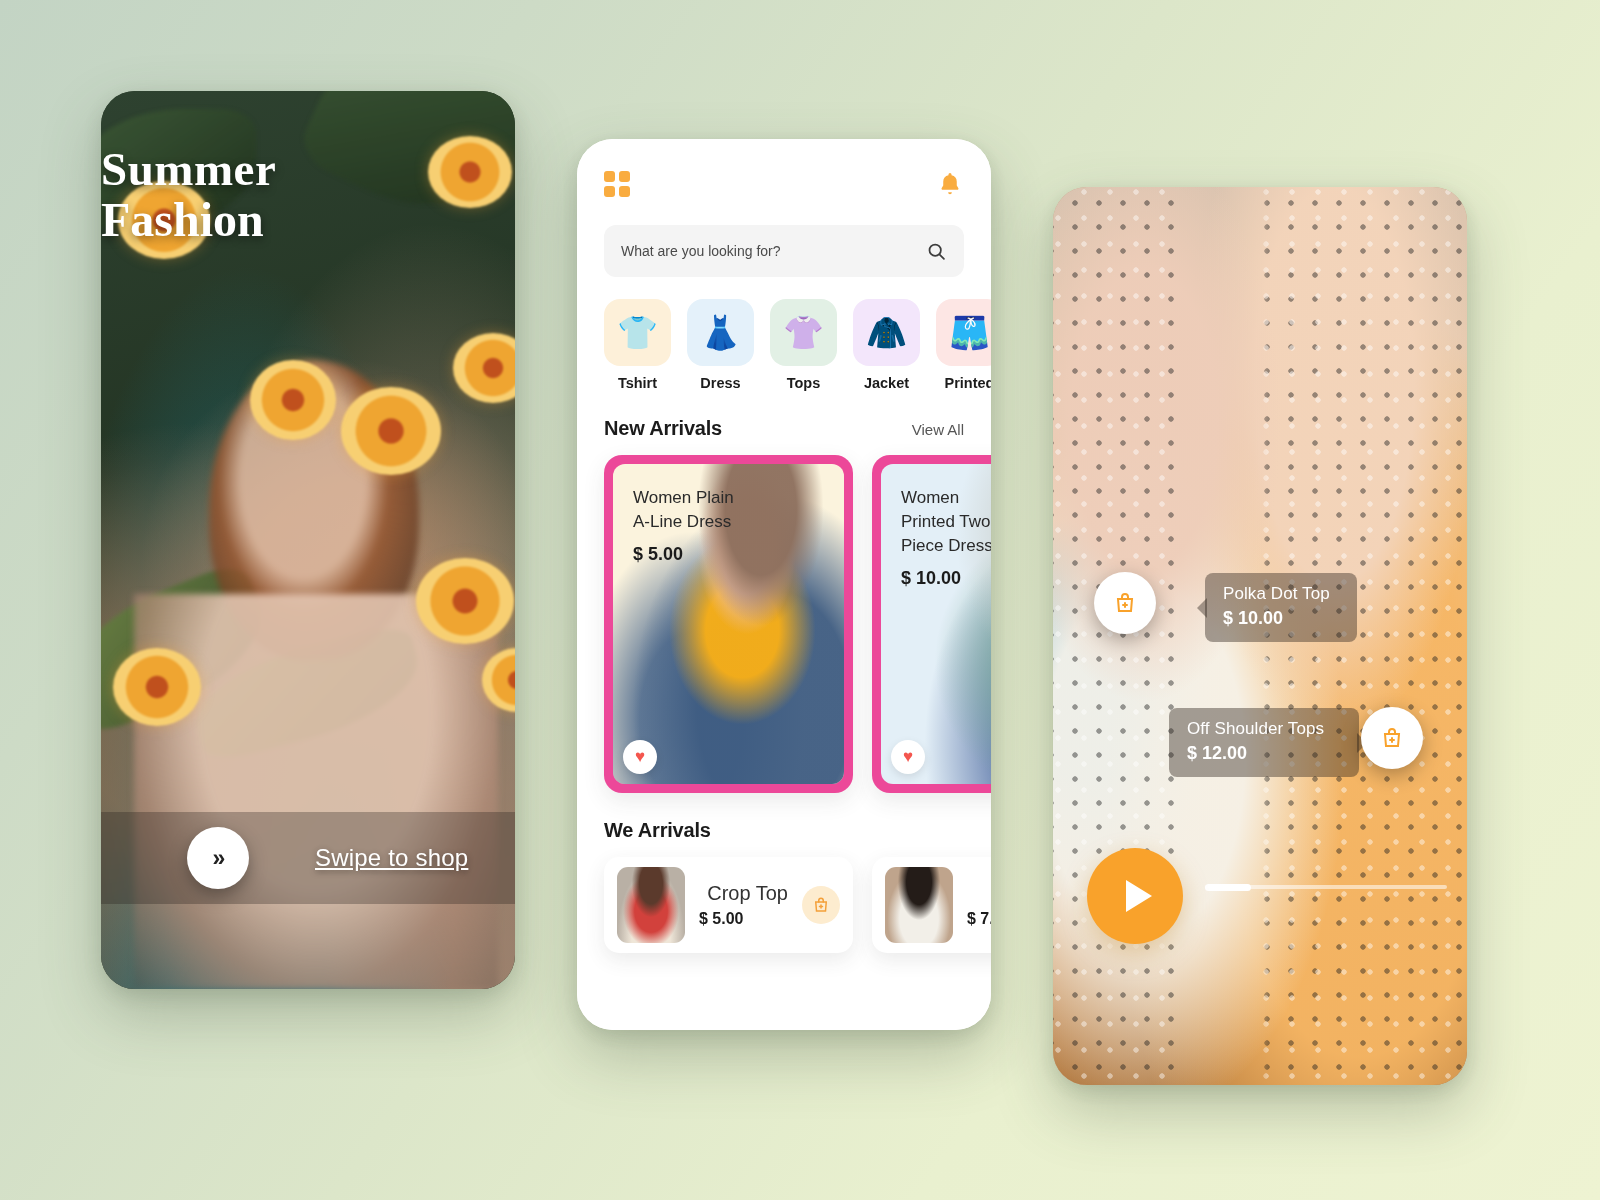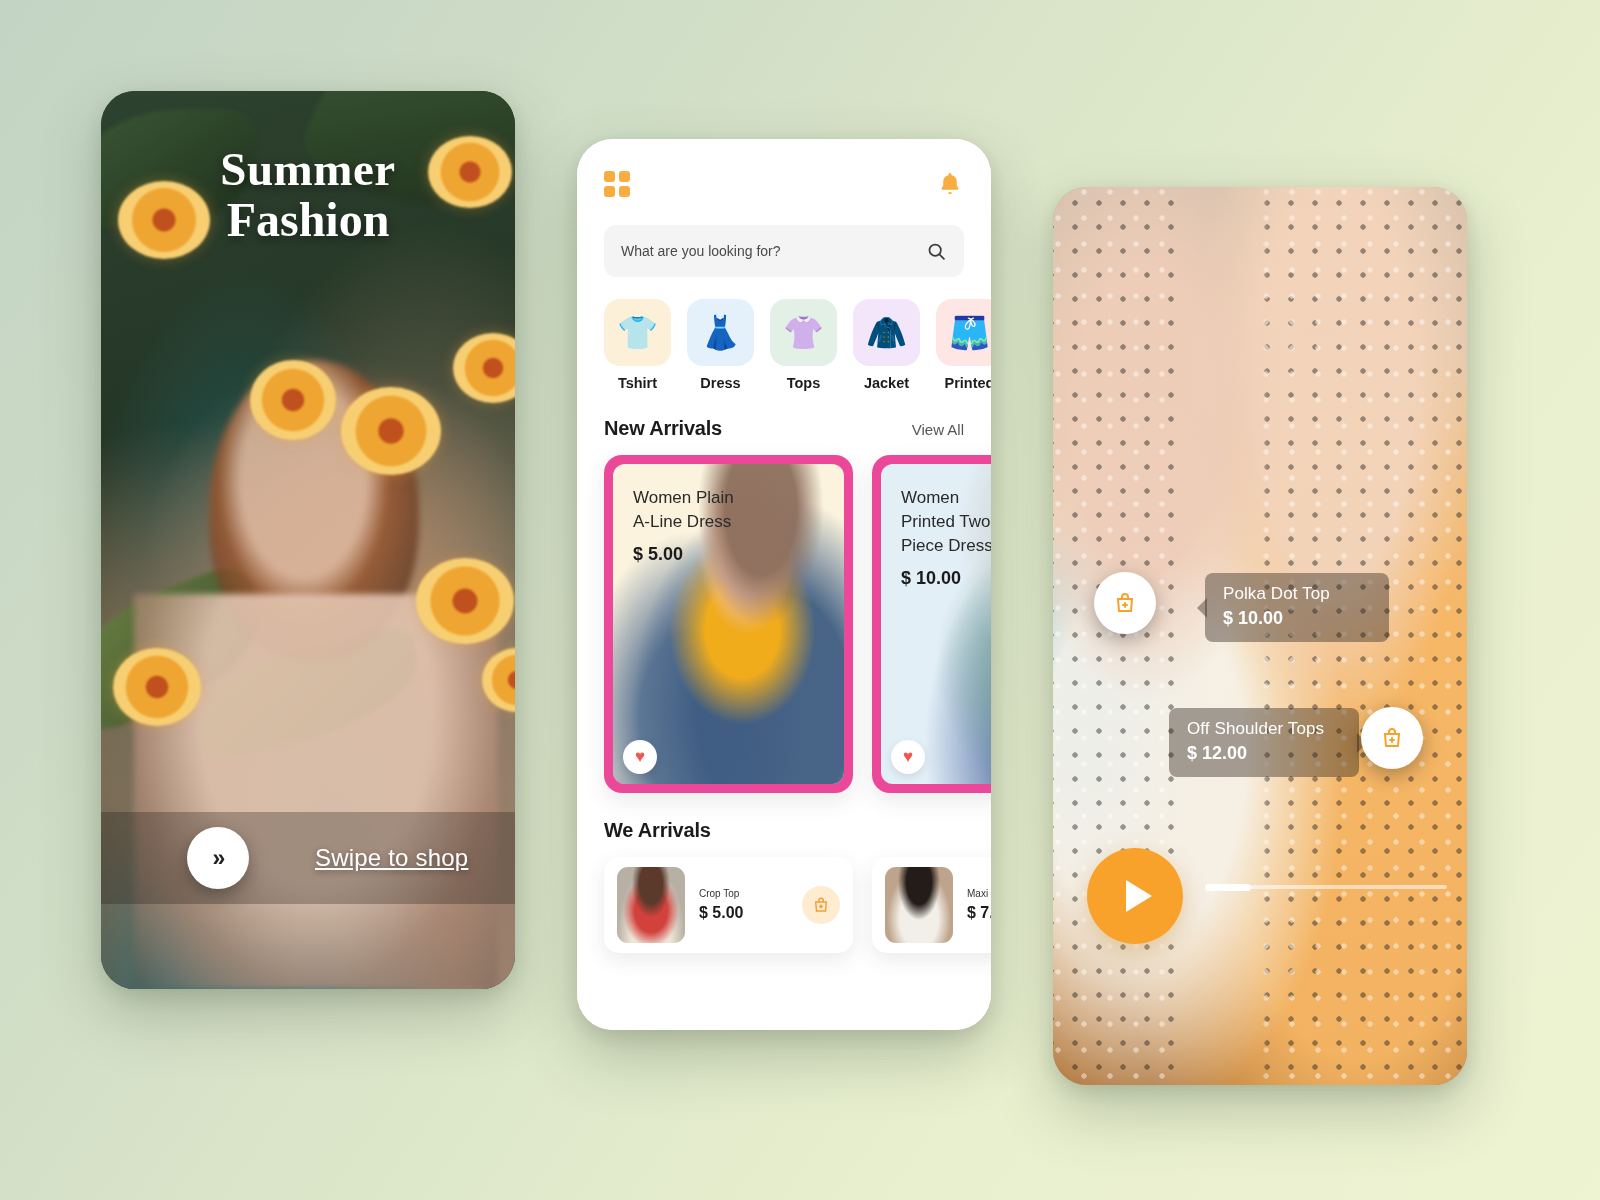--- a/index.html
+++ b/index.html
@@ -47,21 +47,21 @@
     background: radial-gradient(ellipse at 45% 40%, rgba(226,186,160,0.85) 0 38%, rgba(150,86,48,0.85) 52%, rgba(95,52,28,0.7) 75%, rgba(0,0,0,0) 100%);
     filter: blur(3px);
   }
   .hero-dress {
     position: absolute; left: 8%; bottom: 0; width: 88%; height: 44%;
     background: radial-gradient(ellipse at 50% 30%, rgba(226,196,176,0.9) 0 45%, rgba(178,140,120,0.75) 70%, rgba(70,60,55,0.2) 100%);
     filter: blur(3px);
   }
   .hero-title {
     position: absolute; top: 54px; left: 0; right: 0;
-    text-align: center; color: #fff;
+    color: #fff;
     font-family: "Liberation Serif", "DejaVu Serif", serif;
     text-shadow: 0 3px 10px rgba(0,0,0,.45);
   }
   .hero-title .l1 { display:block; font-size: 47px; font-weight: 700; letter-spacing: .5px; line-height: 1.05; }
   .hero-title .l2 { display:block; font-size: 48px; font-weight: 700; line-height: 1.0; margin-top: 2px; }
   .swipe-bar {
     position: absolute; left: 0; right: 0; bottom: 85px; height: 92px;
     background: rgba(35,30,28,0.30);
     backdrop-filter: blur(2px);
     display: flex; align-items: center;
@@ -139,21 +139,21 @@
       radial-gradient(ellipse at 80% 88%, rgba(60,90,150,.7) 0 26%, rgba(0,0,0,0) 54%);
   }
   .rec-row { display: flex; gap: 19px; margin-top: 15px; }
   .rec-card {
     flex: 0 0 249px; width: 249px; height: 96px; background: #fff; border-radius: 15px;
     box-shadow: 0 7px 20px rgba(60,60,60,.10);
     display: flex; align-items: center; padding: 0 13px; gap: 14px; cursor: pointer;
   }
   .rec-thumb { width: 68px; height: 76px; border-radius: 11px; flex: 0 0 68px; overflow: hidden; }
   .rec-meta { flex: 1; min-width: 0; }
-  .rec-name { font-size: 10px; color: #333; white-space: nowrap; }
+  .rec-name { font-size: 20px; color: #333; white-space: nowrap; text-align: right; }
   .rec-price { font-size: 16px; font-weight: 700; color: #1b1b1b; margin-top: 5px; }
   .bag-btn {
     width: 38px; height: 38px; border-radius: 50%; background: #fdeccf;
     display: flex; align-items: center; justify-content: center; flex: 0 0 38px; cursor: pointer;
   }
 
   
   #phone3 { left: 1053px; top: 187px; width: 414px; height: 898px; background: #c8a084; }
   .v-photo { position: absolute; inset: 0;
     background:
@@ -370,21 +370,21 @@
   <div class="dots"></div>
 
   <div class="circ-bag" style="left:41px; top:385px;">
     <svg width="24" height="24" viewBox="0 0 24 24" fill="none" stroke="#f9a22b" stroke-width="2" stroke-linecap="round">
       <path d="M5 8h14l-1 12H6L5 8z"></path>
         <path d="M9 8V6a3 3 0 0 1 6 0v2"></path>
       <line x1="12" y1="12" x2="12" y2="16"></line>
         <line x1="10" y1="14" x2="14" y2="14"></line>
     </svg>
   </div>
-  <div class="tip left" style="left:152px; top:386px; width:184px;">
+  <div class="tip left" style="left:152px; top:386px; width:152px;">
     <div class="t-name">Polka Dot Top</div>
     <div class="t-price">$ 10.00</div>
   </div>
 
   <div class="circ-bag" style="right:44px; top:520px;">
     <svg width="24" height="24" viewBox="0 0 24 24" fill="none" stroke="#f9a22b" stroke-width="2" stroke-linecap="round">
       <path d="M5 8h14l-1 12H6L5 8z"></path>
         <path d="M9 8V6a3 3 0 0 1 6 0v2"></path>
       <line x1="12" y1="12" x2="12" y2="16"></line>
         <line x1="10" y1="14" x2="14" y2="14"></line>

